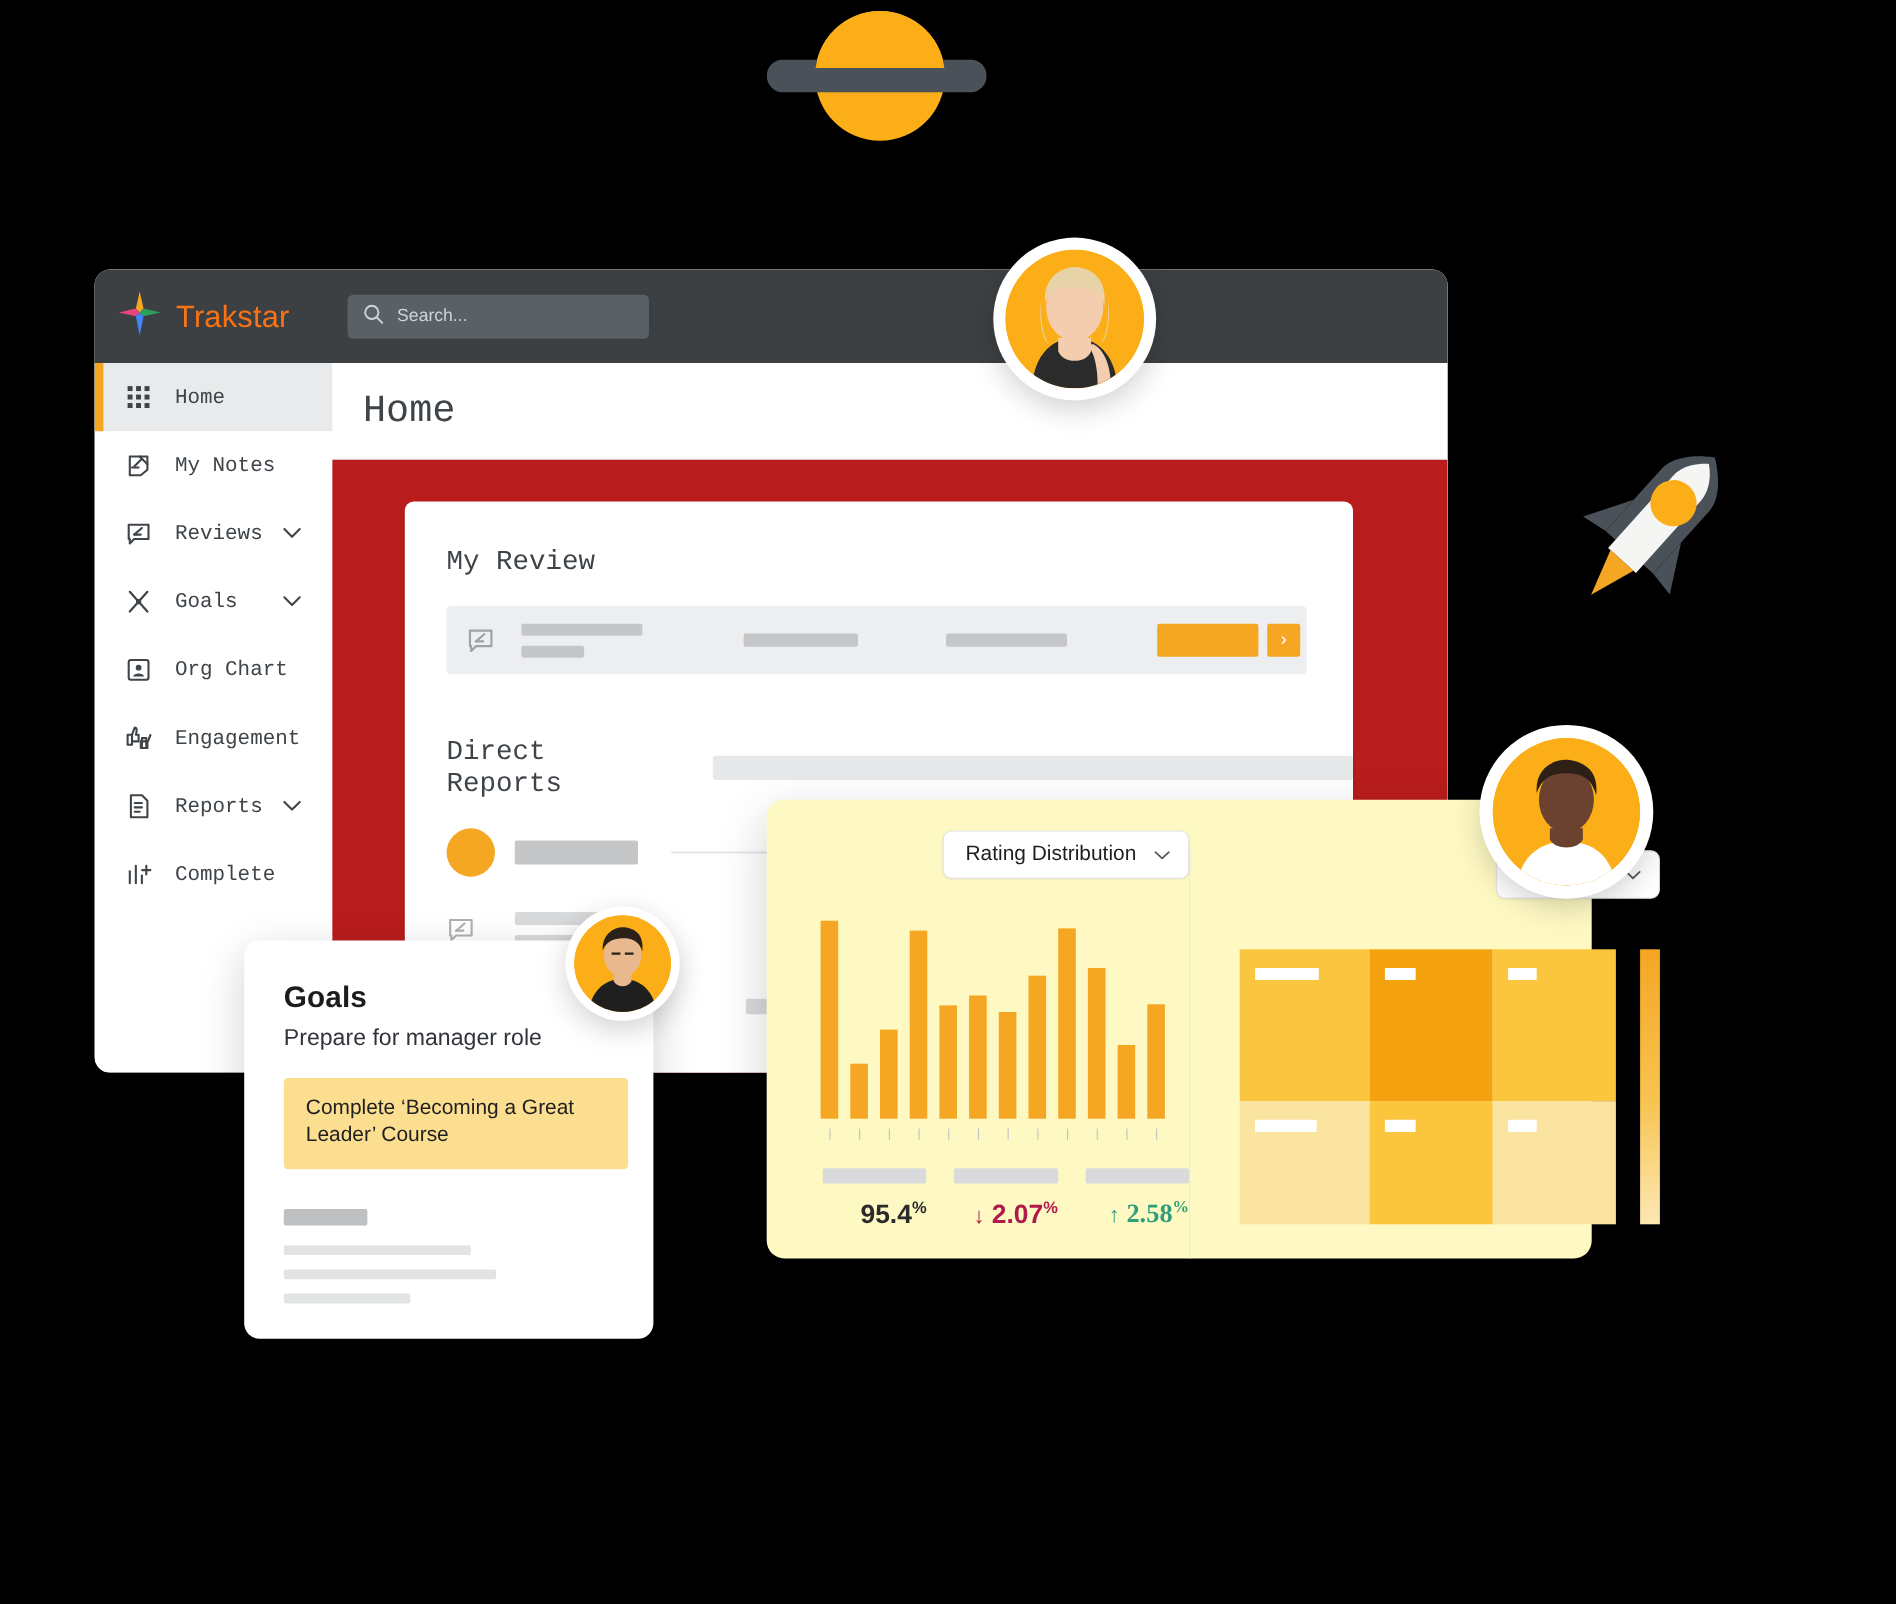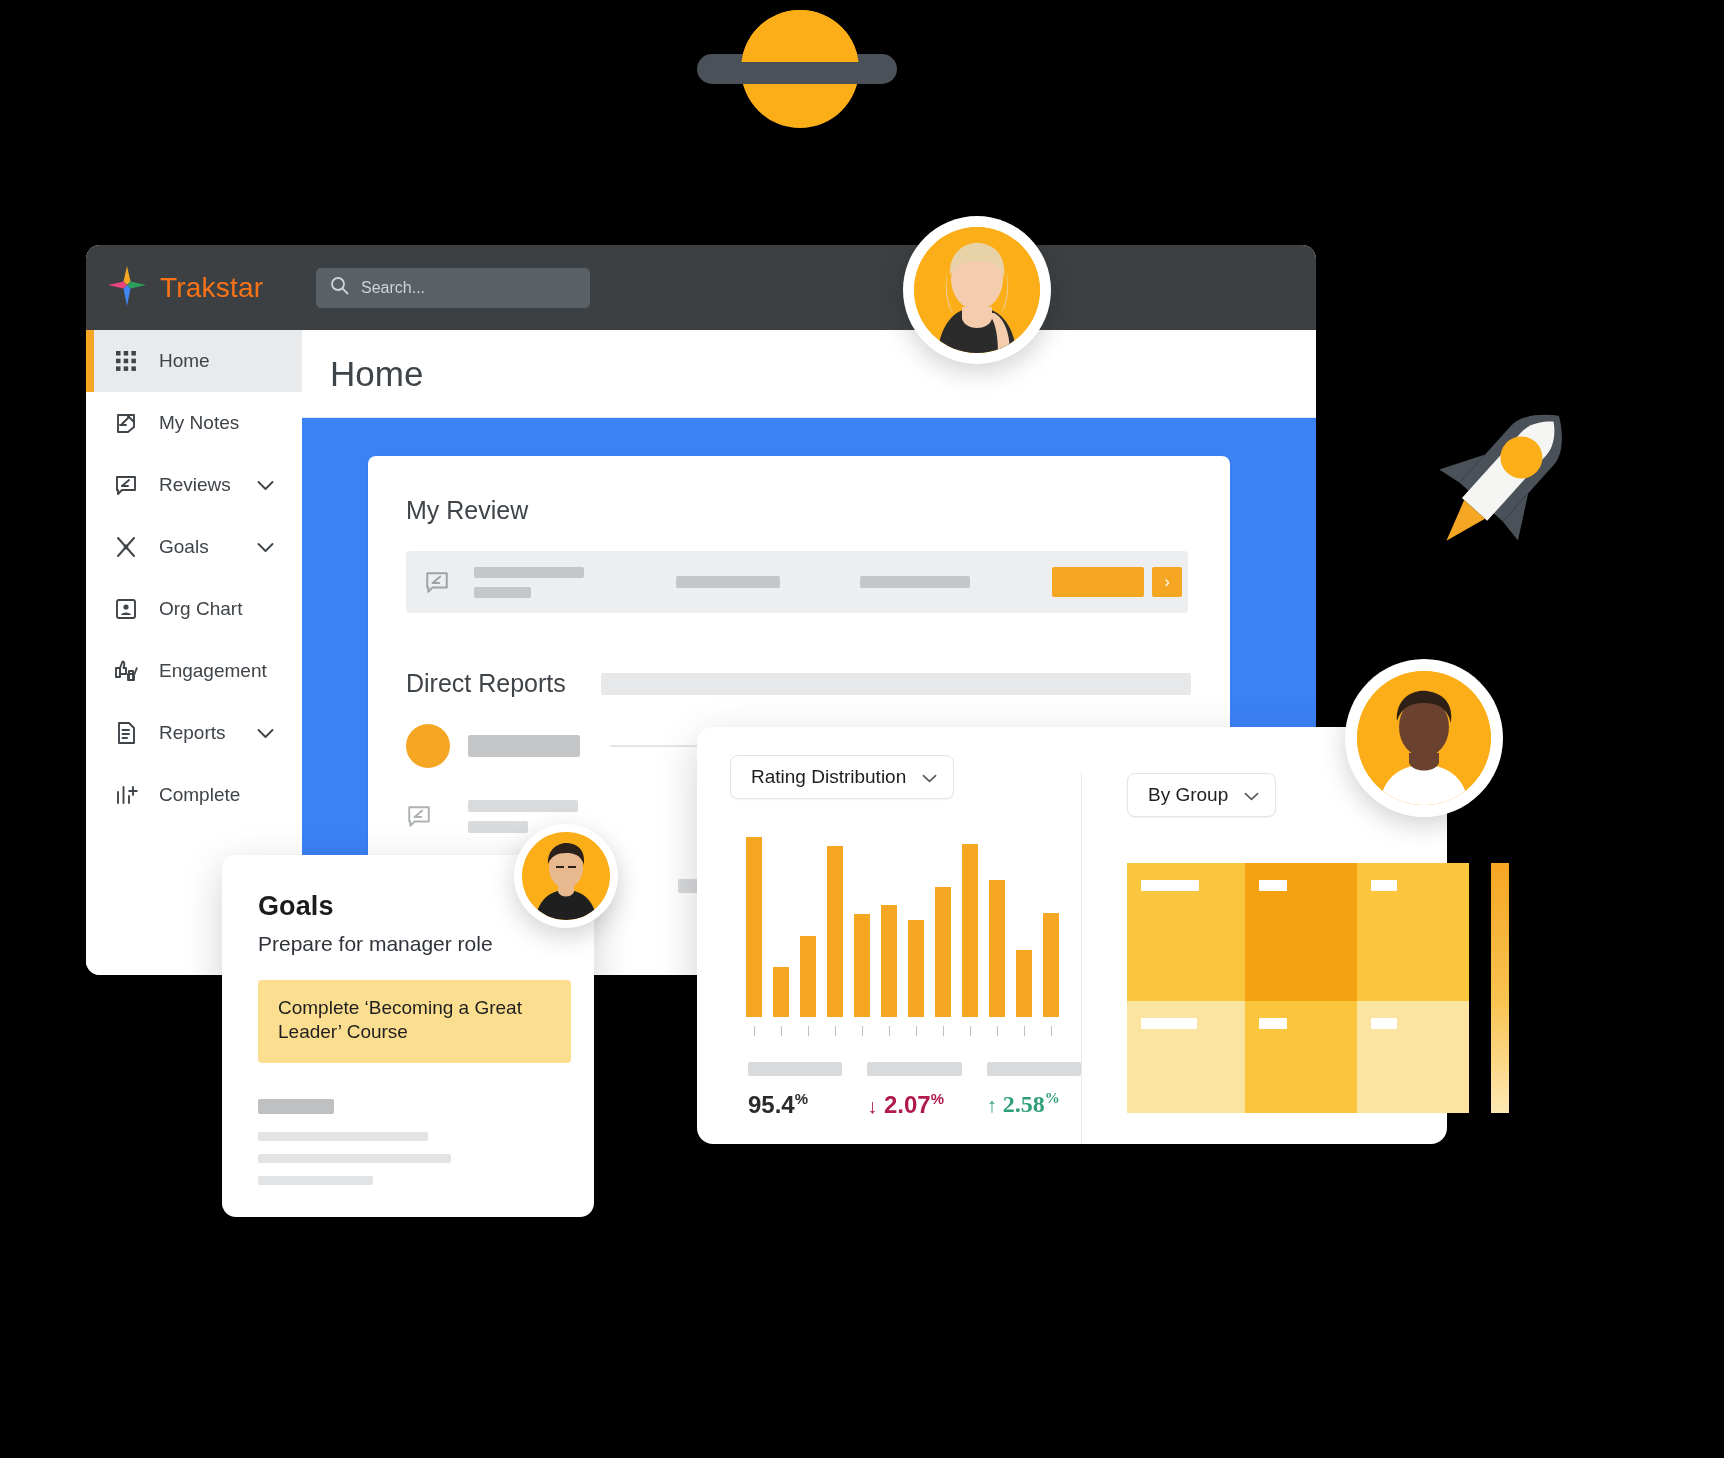--- a/index.html
+++ b/index.html
@@ -43,40 +43,40 @@
     padding: 0 0 0 22px;
   }
   .brand { display: flex; align-items: center; gap: 14px; width: 195px; }
   .brand-name { color: #f97316; font-size: 28px; letter-spacing: .2px; }
   .searchbox {
     width: 274px; height: 40px; background: #596066; border-radius: 5px;
     display: flex; align-items: center; gap: 12px; padding: 0 14px; margin-left: 13px;
   }
   .search-ph { color: #cfd3d6; font-size: 16px; }
 
-  .body-row { display: flex; height: 645px; }
+  .body-row { display: flex; height: 645px; font-family: Liberation Mono, monospace; }
   .sidebar { width: 216px; background: #ffffff; padding-top: 0; position: relative; }
   .nav-item {
     display: flex; align-items: center; height: 62px; padding-left: 27px;
     color: #3f4449; font-size: 19px; position: relative;
   }
   .nav-item .ico { width: 26px; height: 26px; margin-right: 20px; flex: 0 0 26px;
                    display: flex; align-items: center; justify-content: center; }
   .nav-item.active { background: #E9EAEB; }
   .nav-item.active::before {
     content: ""; position: absolute; left: 0; top: 0; bottom: 0; width: 8px; background: #F5A623;
   }
   .nav-item .chev { margin-left: auto; margin-right: 28px; }
   .nav-label { white-space: nowrap; }
 
   .content { flex: 1; background: #ffffff; }
   .page-head { height: 88px; display: flex; align-items: center; padding-left: 28px;
                border-bottom: 1px solid #e6e7e8; }
   .page-title { font-size: 35px; color: #3f4449; font-weight: 400; }
-  .canvas { background: #3b82f6; height: 557px; padding: 38px 0 0 66px; }
+  .canvas { background: #b91c1c; height: 557px; padding: 38px 0 0 66px; }
   .card {
     background: #ffffff; border-radius: 8px; width: 862px; height: 560px;
     padding: 40px 0 0 38px; box-shadow: 0 1px 3px rgba(0,0,0,.07);
   }
   .sec-title { font-size: 25px; color: #3f4449; margin-bottom: 26px; }
   .review-row {
     background: #EDEEEF; border-radius: 4px; width: 782px; height: 62px;
     display: flex; align-items: center; padding: 0 0 0 18px; position: relative;
   }
   .skel { background: #C5C6C8; border-radius: 2px; }
@@ -110,22 +110,22 @@
     padding: 16px 18px 18px 20px; font-size: 19px; color:#1f1f1f; line-height: 1.28;
   }
   .goal-sk1 { width: 76px; height: 15px; background:#BFC0C2; border-radius:2px; margin-top: 36px;}
   .goal-sk2 { width: 170px; height: 9px; background:#E2E3E4; border-radius:2px; margin-top: 18px;}
   .goal-sk3 { width: 193px; height: 9px; background:#E2E3E4; border-radius:2px; margin-top: 13px;}
   .goal-sk4 { width: 115px; height: 9px; background:#E2E3E4; border-radius:2px; margin-top: 13px;}
 
   
   .analytics-card {
     position: absolute; left: 697px; top: 727px; width: 750px; height: 417px;
-    background:#ffffff; border-radius: 16px; box-shadow: 0 14px 44px rgba(0,0,0,.18);
-    padding: 28px 0 0 0; display: flex;
+    background:#fef9c3; border-radius: 16px; box-shadow: 0 14px 44px rgba(0,0,0,.18);
+    padding: 28px 0 0 0; display: flex; text-align: right;
   }
   .pane-left { width: 384px; padding-left: 33px; position: relative; }
   .pane-right { flex: 1; padding-left: 45px; border-left: 1px solid #E8E9EA; margin-top: 18px; }
   .select {
     display:inline-flex; align-items:center; gap: 16px; height: 44px;
     border: 1px solid #E3E4E6; border-radius: 8px; padding: 0 16px 0 20px;
     font-size: 19px; color:#1e1e1e; background:#fff;
     box-shadow: 0 1px 2px rgba(0,0,0,.05);
   }
   .chart-area { position: relative; height: 180px; margin: 38px 0 0 16px;

